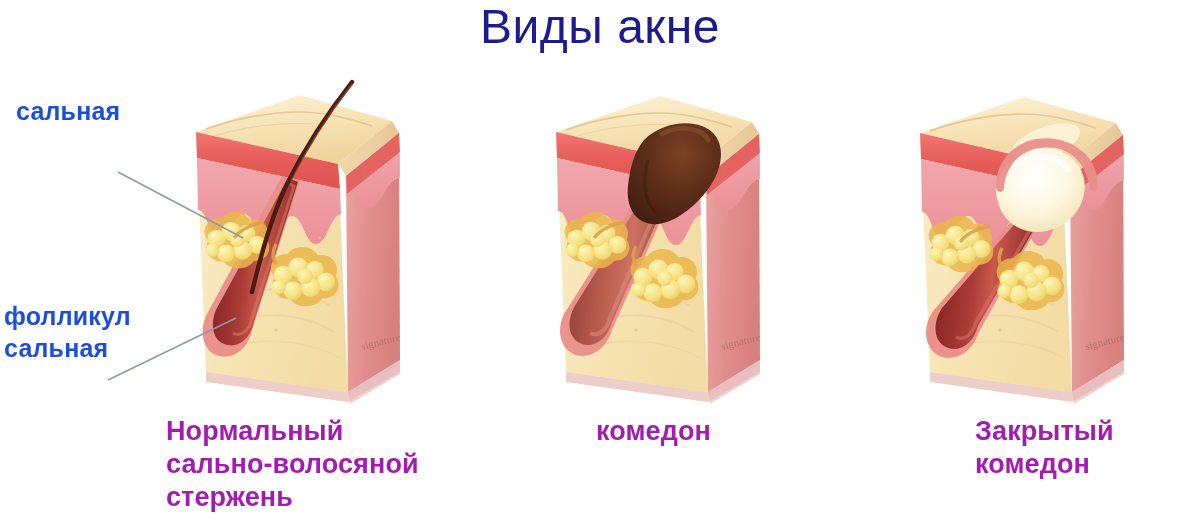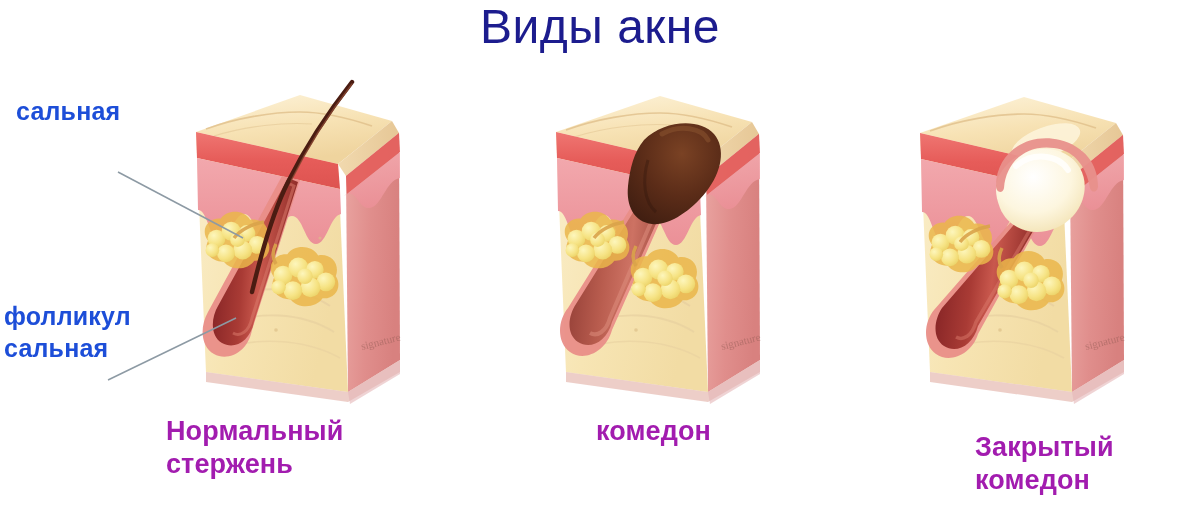--- a/index.html
+++ b/index.html
@@ -22,21 +22,21 @@
   }
   #label-gland{left:16px;top:95px;}
   #label-shaft{left:4px;top:300px;}
 
   .caption{
     position:absolute;color:#a21caf;font-size:27px;line-height:33px;
     font-weight:600;letter-spacing:0.1px;
   }
   #cap-normal{left:166px;top:415px;}
   #cap-open{left:596px;top:415px;}
-  #cap-closed{left:975px;top:431px;}
+  #cap-closed{left:975px;top:415px;}
 
   svg.art{position:absolute;left:0;top:0;width:1200px;height:528px;
           pointer-events:none;}
 </style>
 </head>
 <body>
 
 <div id="stage">
 
   <div class="title">Виды акне</div>
@@ -45,20 +45,21 @@
     <div>сальная</div>
   </div>
 
   <div class="side-label" id="label-shaft">
     <div>фолликул</div>
     <div>сальная</div>
   </div>
 
   <div class="caption" id="cap-normal">
     <div>Нормальный</div>
+    <div>сально-волосяной</div>
     <div>стержень</div>
   </div>
 
   <div class="caption" id="cap-open">
     <div>комедон</div>
   </div>
 
   <div class="caption" id="cap-closed">
     <div>Закрытый</div>
     <div>комедон</div>

